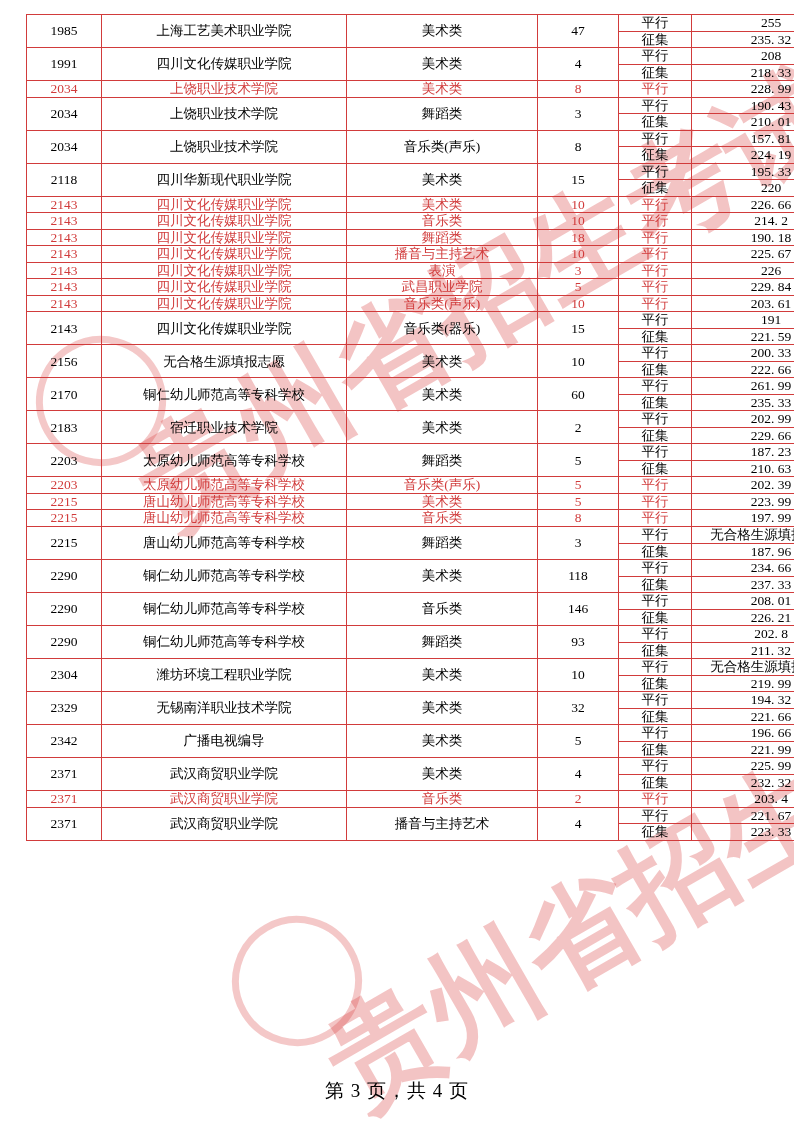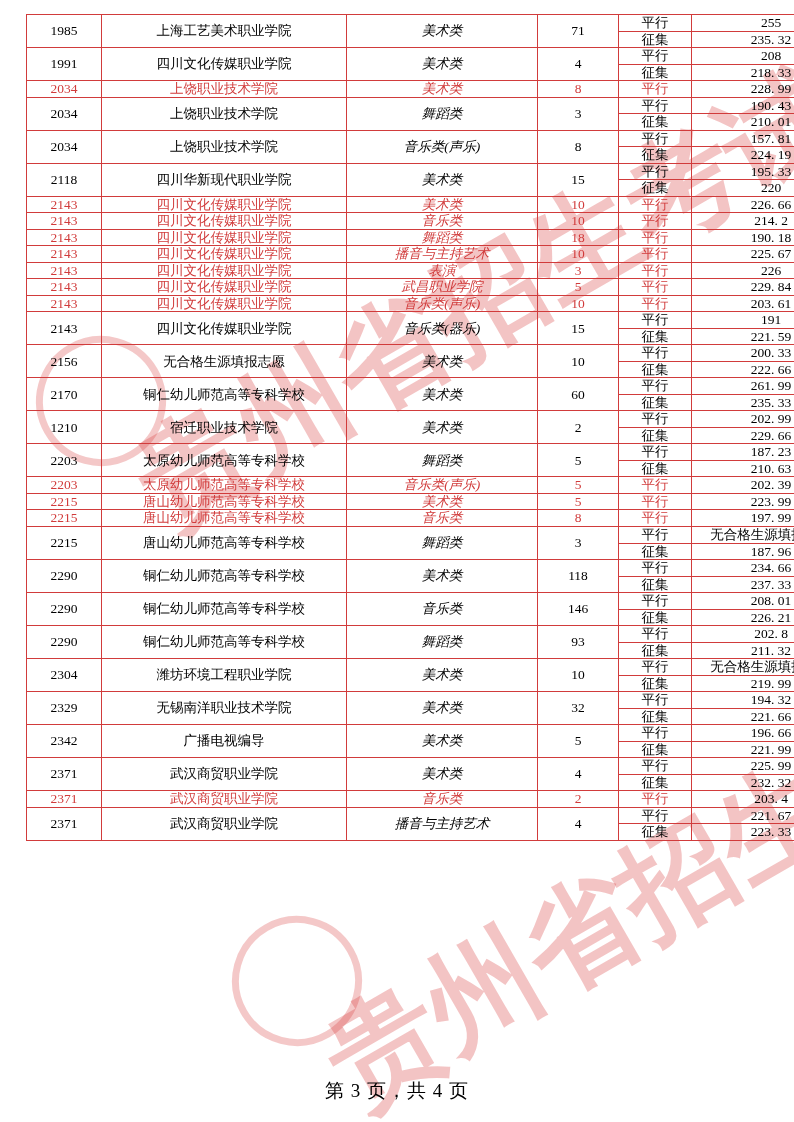--- a/index.html
+++ b/index.html
@@ -84,21 +84,21 @@
     border: 1px solid #d13b3b;
     text-align: center;
     vertical-align: middle;
     font-size: 13.5px;
     line-height: 1.15;
     padding: 0;
     background: transparent;
   }
   td.code { width: 74px; border-radius: 11px; }
   td.school { width: 244px; margin-top: 45px; }
-  td.major { width: 190px; font-style: italic; }
+  td.major { width: 190px; }
   td.plan { width: 80px; }
   td.batch { width: 72px; font-size: 13px; }
   td.score { width: 158px; }
 
   td.school, td.major { font-size: 14px; }
   td.red { color: #d13b3b; }
   td.note { font-size: 13px; white-space: nowrap; }
 
   .footer {
     position: absolute;
@@ -123,21 +123,21 @@
     <div class="wm-seal2"></div>
     <div class="wm-text wm2">贵州省招生考试院</div>
   </div>
 
   <table class="grid">
     <tbody id="table-body">
         <tr>
           <td class="code cellpad" rowspan="2">1985</td>
           <td class="school cellpad" rowspan="2">上海工艺美术职业学院</td>
           <td class="major cellpad" rowspan="2">美术类</td>
-          <td class="plan cellpad" rowspan="2">71</td>
+          <td class="plan cellpad" rowspan="2">47</td>
           <td class="batch cellpad">平行</td>
           <td class="score cellpad">255</td>
         </tr>
         <tr>
           <td class="batch cellpad">征集</td>
           <td class="score cellpad">235. 32</td>
         </tr>
         <tr>
           <td class="code cellpad" rowspan="2">1991</td>
           <td class="school cellpad" rowspan="2">四川文化传媒职业学院</td>
@@ -280,21 +280,21 @@
           <td class="major cellpad" rowspan="2">美术类</td>
           <td class="plan cellpad" rowspan="2">60</td>
           <td class="batch cellpad">平行</td>
           <td class="score cellpad">261. 99</td>
         </tr>
         <tr>
           <td class="batch cellpad">征集</td>
           <td class="score cellpad">235. 33</td>
         </tr>
         <tr>
-          <td class="code cellpad" rowspan="2">1210</td>
+          <td class="code cellpad" rowspan="2">2183</td>
           <td class="school cellpad" rowspan="2">宿迁职业技术学院</td>
           <td class="major cellpad" rowspan="2">美术类</td>
           <td class="plan cellpad" rowspan="2">2</td>
           <td class="batch cellpad">平行</td>
           <td class="score cellpad">202. 99</td>
         </tr>
         <tr>
           <td class="batch cellpad">征集</td>
           <td class="score cellpad">229. 66</td>
         </tr>

